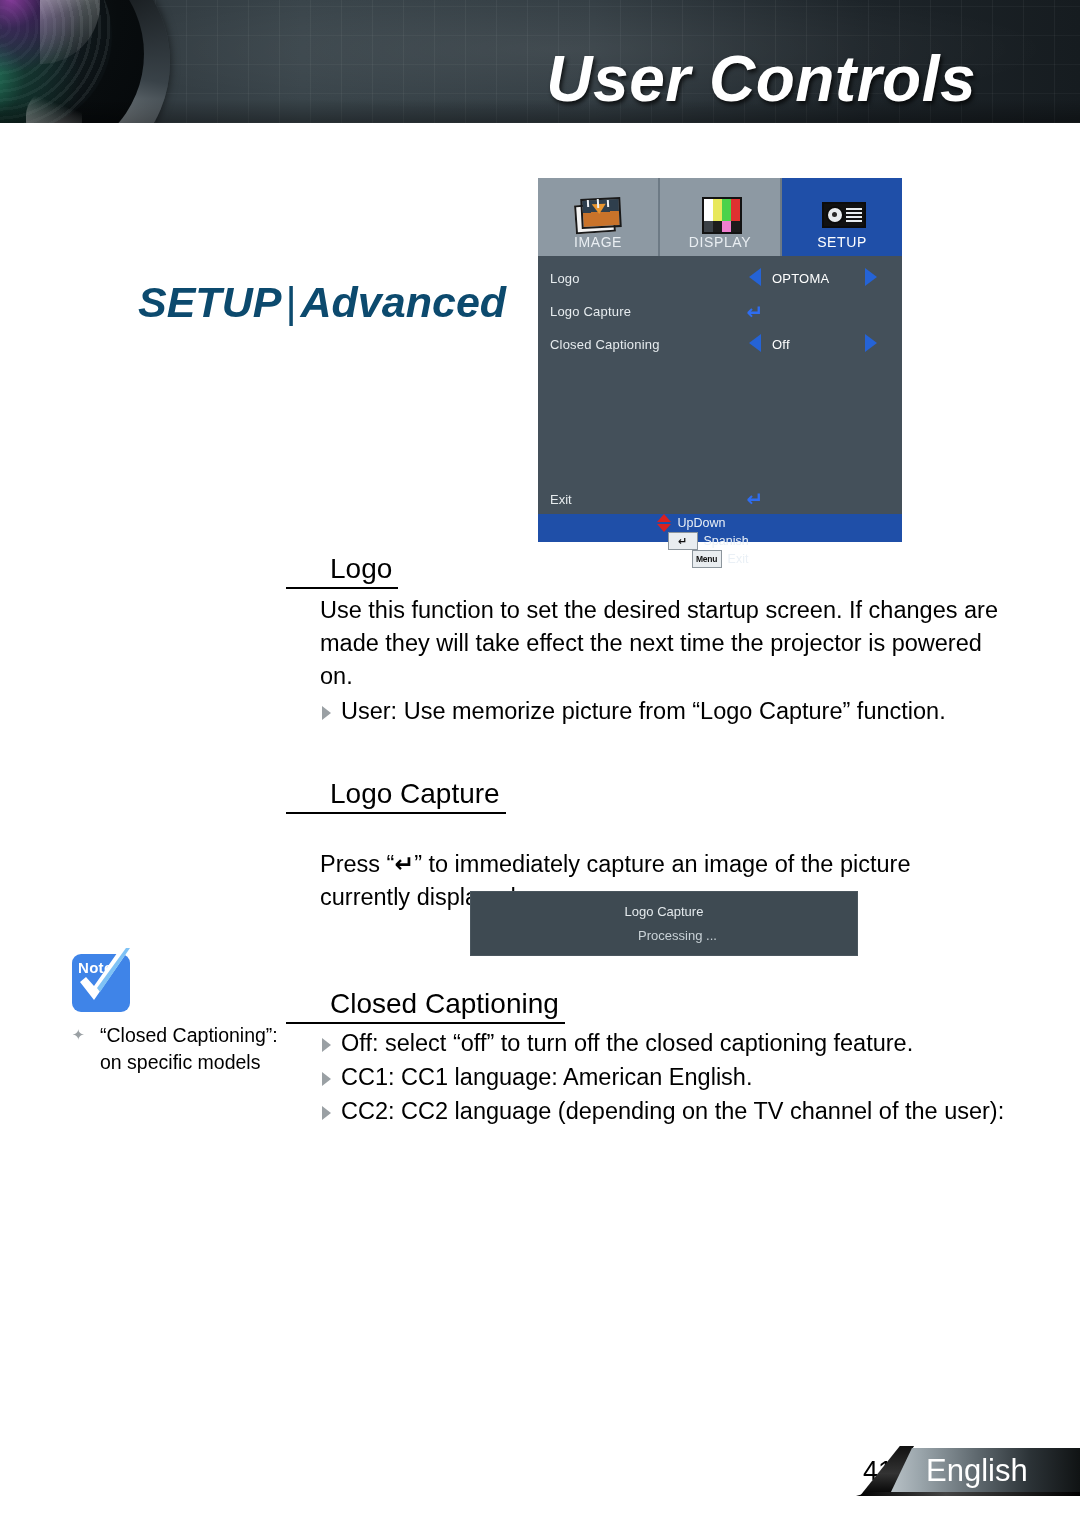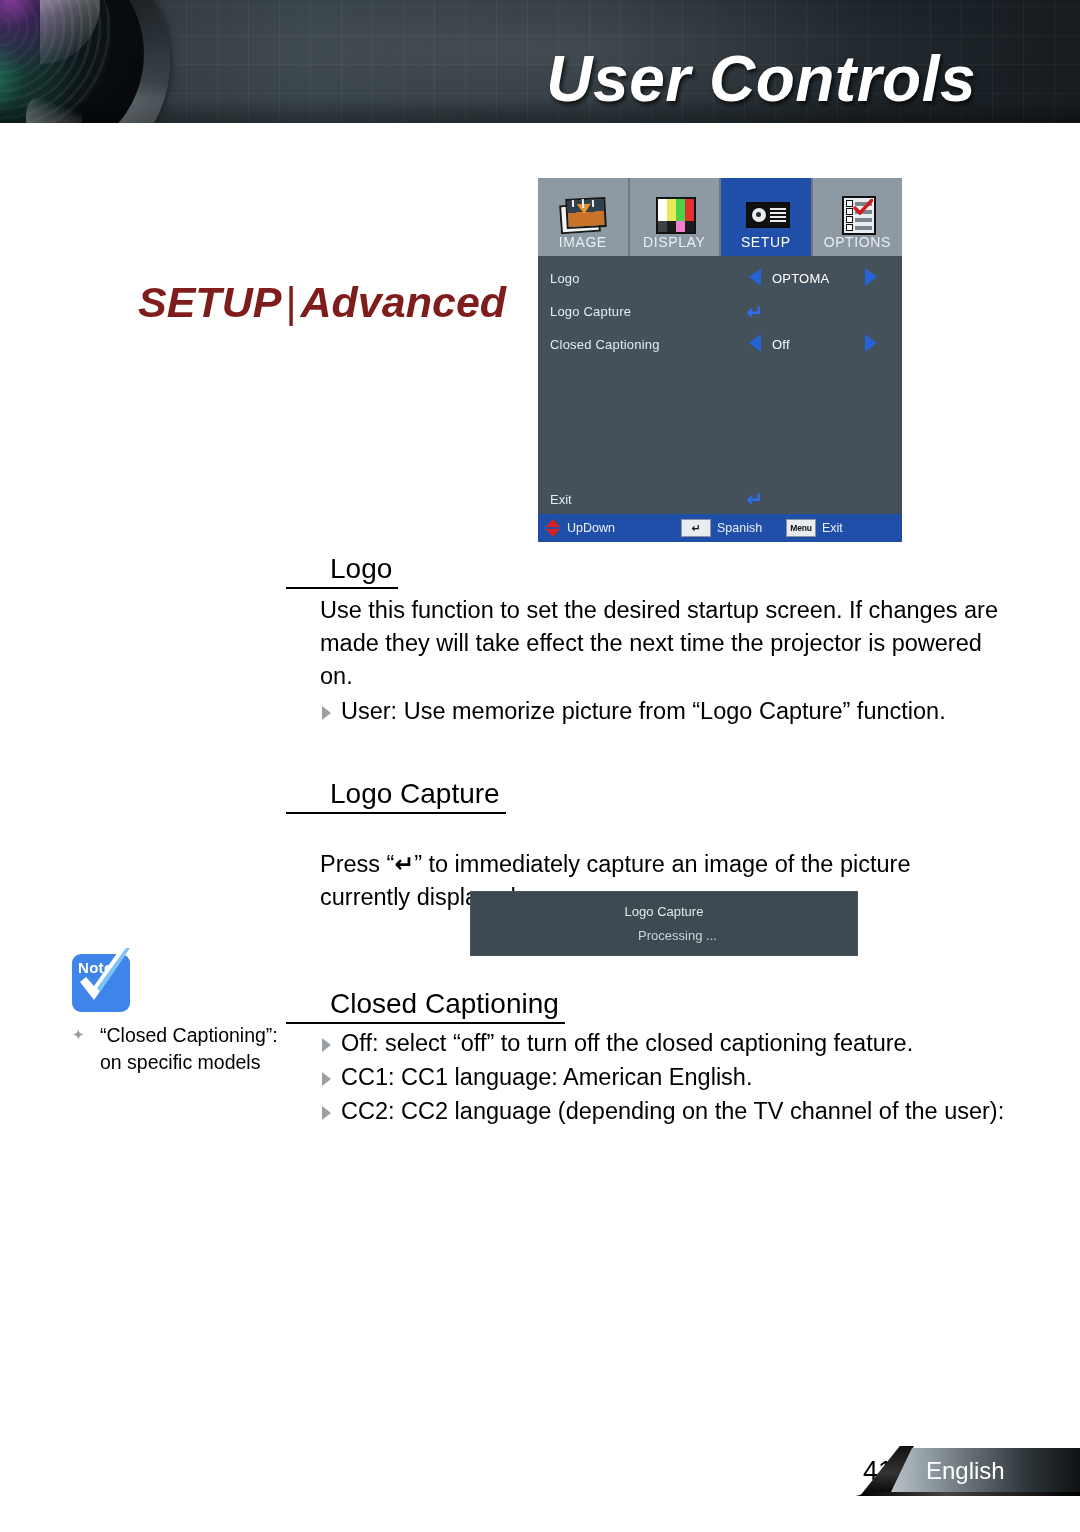--- a/index.html
+++ b/index.html
@@ -66,21 +66,21 @@
     position:absolute;right:104px;top:42px;
     font-size:64px;font-weight:bold;font-style:italic;color:#ffffff;
     letter-spacing:.5px;
     text-shadow:2px 3px 4px rgba(0,0,0,.75);
     white-space:nowrap;
   }
 
   
   #page-title{
     position:absolute;left:138px;top:278px;
-    font-size:43px;font-weight:bold;font-style:italic;color:#7f1d1d;
+    font-size:43px;font-weight:bold;font-style:italic;color:#0c4a6e;
     letter-spacing:0px;white-space:nowrap;
   }
   #page-title .bar{font-weight:normal;font-style:normal;padding:0 4px;}
 
   
   #osd{
     position:absolute;left:536px;top:176px;width:368px;height:368px;
     background:#44505a;border:2px solid #ffffff;
     box-sizing:border-box;
     font-family:"Liberation Sans","DejaVu Sans",sans-serif;
@@ -140,21 +140,21 @@
   .enter-ico{color:#2f6df0;font-size:20px;line-height:1;font-weight:bold;}
 
   #osd-exit{
     position:absolute;left:0;bottom:28px;width:100%;height:30px;display:flex;align-items:center;color:#e6ebee;font-size:13px;
   }
   #osd-exit .rlabel{width:200px;padding-left:12px;box-sizing:border-box;}
   #osd-exit .rleft{width:34px;text-align:center;}
 
   #osd-foot{
     position:absolute;left:0;bottom:0;width:100%;height:28px;background:#1f4fa8;
-    display:flex;align-items:center;color:#eaf0f6;font-size:12.5px;
+    display:flex;align-items:center;color:#eaf0f6;font-size:12.5px;flex-direction:column;
   }
   #osd-foot .fitem{display:flex;align-items:center;gap:6px;}
   #osd-foot .f1{margin-left:8px;width:135px;}
   #osd-foot .f2{width:105px;}
   #osd-foot .f3{}
   .updown{position:relative;width:15px;height:18px;}
   .updown .u{position:absolute;left:0;top:0;width:0;height:0;border-left:7.5px solid transparent;border-right:7.5px solid transparent;border-bottom:8px solid #d92121;}
   .updown .d{position:absolute;left:0;bottom:0;width:0;height:0;border-left:7.5px solid transparent;border-right:7.5px solid transparent;border-top:8px solid #d92121;}
   .keycap{
     display:inline-flex;align-items:center;justify-content:center;
@@ -202,21 +202,21 @@
   #note-text .ntxt{display:block;padding-left:28px;}
 
   
   #footer{position:absolute;left:0;bottom:32px;width:1080px;height:52px;}
   #page-num{
     position:absolute;right:187px;top:8px;font-size:27px;color:#000;
   }
   #lang-tab{
     position:absolute;right:0;top:0;width:190px;height:46px;
     background:linear-gradient(90deg,#b9c2c7 0%,#9aa5ab 16%,#5e686e 46%,#2b3236 74%,#101314 100%);
-    color:#ffffff;font-size:24px;
+    color:#ffffff;font-size:31px;
     display:flex;align-items:center;padding-left:36px;box-sizing:border-box;
     clip-path:polygon(22px 0, 100% 0, 100% 100%, 0 100%);
   }
   #lang-slash{
     position:absolute;right:176px;top:-2px;width:34px;height:50px;
     background:linear-gradient(180deg,#111 0%,#333 55%,#000 100%);
     transform:skewX(-22deg);
     clip-path:polygon(58% 0,100% 0,100% 100%,0 100%);
   }
   #footer-underline{
@@ -296,46 +296,20 @@
               <i></i>
               <i></i>
               <i></i>
               <i></i>
             </div>
         </div>
       </div>
       <div class="tab-label">SETUP</div>
     </div>
 
-    <div class="osd-tab">
-      <div class="tab-ico ico-options">
-        <div class="sheet">
-          <div class="row" style="top:3px;">
-              <div class="box"></div>
-              <div class="bar2"></div>
-            </div>
-          <div class="row" style="top:11px;">
-              <div class="box"></div>
-              <div class="bar2"></div>
-            </div>
-          <div class="row" style="top:19px;">
-              <div class="box"></div>
-              <div class="bar2"></div>
-            </div>
-          <div class="row" style="top:27px;">
-              <div class="box"></div>
-              <div class="bar2"></div>
-            </div>
-          <svg class="check" viewBox="0 0 20 16">
-              <path d="M2 9 L7 14 L19 1" stroke="#d01c1c" stroke-width="3.4" fill="none" stroke-linecap="round"></path>
-            </svg>
-        </div>
-      </div>
-      <div class="tab-label">OPTIONS</div>
-    </div>
   </div>
 
 
   <div id="osd-rows">
 
     <div class="osd-row">
       <span class="rlabel">Logo</span>
       <span class="rleft"><i class="tri-l"></i></span>
       <span class="rval">OPTOMA</span>
       <span class="rright"><i class="tri-r"></i></span>

